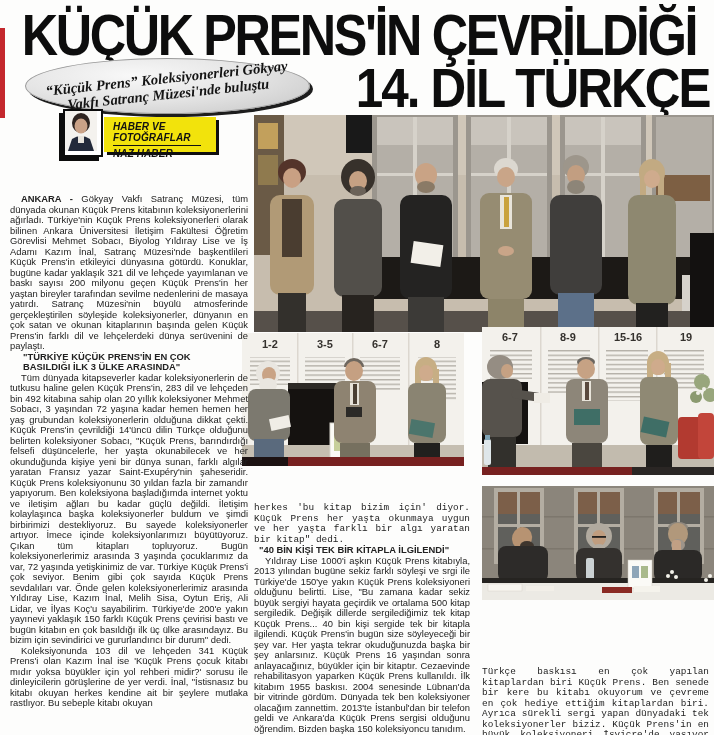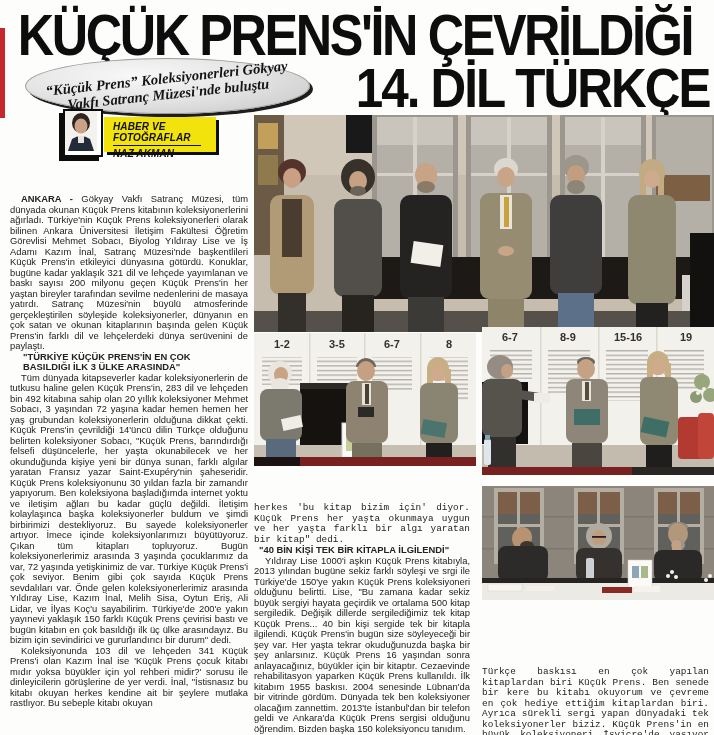--- a/index.html
+++ b/index.html
@@ -1,37 +1,37 @@
 <!DOCTYPE html>
 <html><head>
 <meta charset="utf-8">
 <style>
   html,body{margin:0;padding:0;background:#ffffff;}
   .page{position:relative;width:714px;height:735px;background:#fdfdfc;overflow:hidden;
         font-family:"Liberation Sans",sans-serif;color:#1e1e1e;}
   .red-strip{position:absolute;left:0;top:28px;width:5px;height:90px;background:#c4282d;}
   .headline{position:absolute;margin:0;font-weight:bold;color:#0d0d0d;white-space:nowrap;}
-  .hl1{left:0;width:714px;top:1px;text-align:left;}
+  .hl1{left:0;width:714px;top:1px;text-align:right;}
   .hl1 span{display:inline-block;font-size:53px;letter-spacing:-2.5px;transform:scale(0.95,1.1);transform-origin:center top;}
   .hl2{right:4px;top:55px;}
   .hl2 span{display:inline-block;font-size:52px;letter-spacing:-2px;transform:scale(0.95,1.08);transform-origin:right top;}
   .badge{position:absolute;left:25px;top:58px;width:283px;height:54px;border-radius:50%;
          background:radial-gradient(ellipse at 38% 30%,#f8f8f8 0%,#e6e6e6 45%,#d2d2d2 78%,#c3c3c3 100%);
          border:1px solid #9a9a9a;box-shadow:3px 3px 0 #1d1d1d;display:flex;align-items:center;justify-content:center;}
   .badge-text{transform:rotate(-6deg);font-family:"Liberation Serif",serif;font-style:italic;font-weight:600;
               font-size:14.5px;line-height:16px;text-align:center;color:#141414;}
   .portrait{position:absolute;left:63px;top:109px;width:36px;height:44px;background:#fff;
             border:2px solid #0c0c0c;box-shadow:-4px 4px 0 #0c0c0c;}
   .byline-box{position:absolute;left:104px;top:117px;width:112px;height:35px;background:#f2e30c;
               box-shadow:3px 3px 0 #0f0f0f;padding:4px 0 0 9px;box-sizing:border-box;}
   .byline-label,.byline-name{font-size:10px;font-weight:bold;font-style:italic;color:#111;letter-spacing:0.1px;}
   .byline-divider{width:88px;border-top:1.5px solid #111;margin:2px 0 2px 0;}
   figure{margin:0;position:absolute;}
   .photo-top{left:254px;top:115px;width:460px;height:217px;}
-  .photo-mid{left:254px;top:333px;width:204px;height:133px;}
+  .photo-mid{left:242px;top:333px;width:204px;height:133px;}
   .photo-right1{left:482px;top:327px;width:232px;height:148px;}
   .photo-right2{left:482px;top:486px;width:232px;height:114px;}
   figure svg{display:block;}
   .col{position:absolute;text-align:justify;font-size:9.4px;line-height:10.5px;color:#222;margin-top:31px;}
   .col-left{left:10px;top:163px;width:238px;}
   .col-mid{left:254px;top:472px;width:216px;}
   .col-right{left:482px;top:636px;width:227px;}
   .para{margin:0;text-indent:11px;}
   .noindent{text-indent:0;font-family:Liberation Mono, monospace;}
   .lead-b{font-weight:bold;}
@@ -63,21 +63,21 @@
       <ellipse cx="16" cy="12" rx="9" ry="10" fill="#2e2420"></ellipse>
       <ellipse cx="16" cy="15" rx="6.5" ry="7.5" fill="#caa287"></ellipse>
       <path d="M3 40 L7 28 Q16 22 25 28 L29 40 Z" fill="#232a3a"></path>
       <rect x="13" y="25" width="6" height="7" fill="#e8e4dc"></rect>
     </svg>
   </div>
 
   <div class="byline-box">
     <div class="byline-label">HABER VE FOTOĞRAFLAR</div>
     <div class="byline-divider"></div>
-    <div class="byline-name">NAZ AKMAN</div>
+    <div class="byline-name">NAZ HABER</div>
   </div>
 
   <figure class="photo-top">
     <svg width="460" height="217" viewBox="0 0 460 217">
       <rect width="460" height="217" fill="#c7bdae"></rect>
       <rect width="460" height="60" fill="#d0c7b9"></rect>
       <rect x="0" y="0" width="30" height="140" fill="#6a5a46"></rect>
       <rect x="4" y="8" width="20" height="26" fill="#c2a05c"></rect>
       <rect x="4" y="40" width="20" height="30" fill="#8f7a4e"></rect>
       <rect x="92" y="0" width="30" height="38" fill="#191919"></rect>

